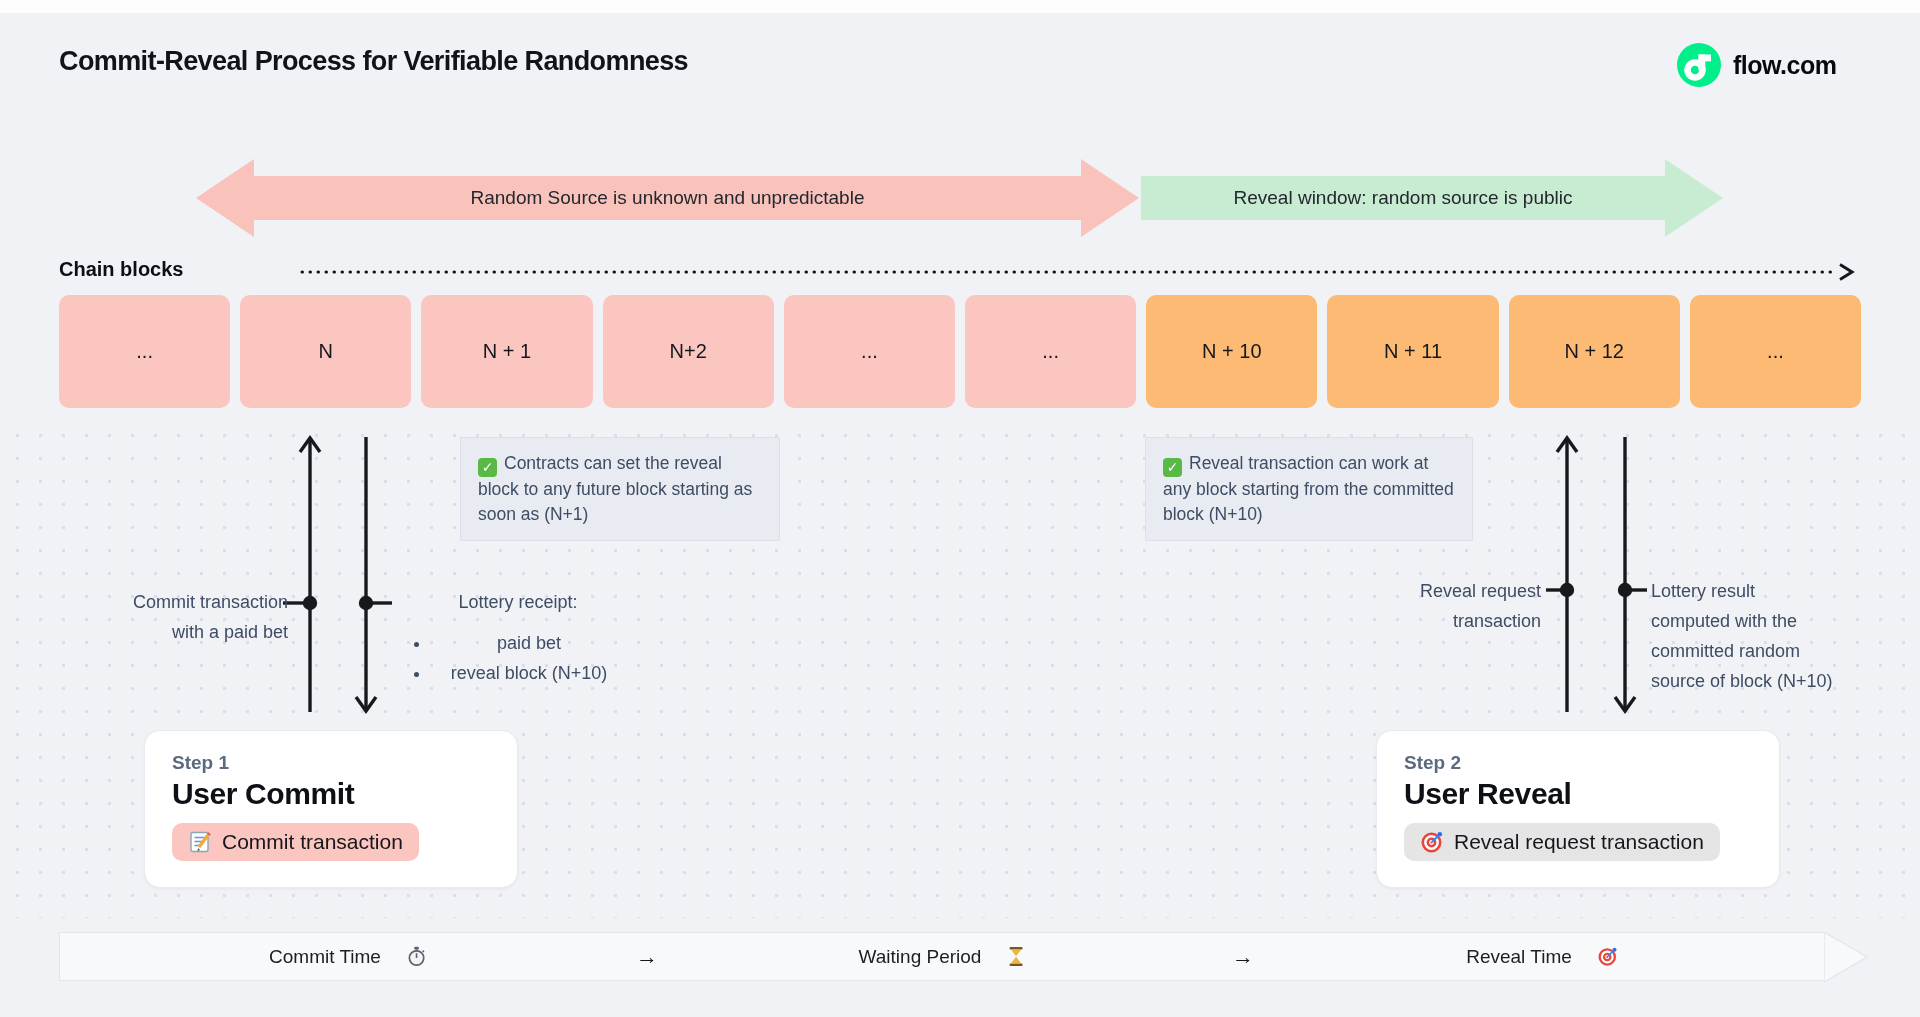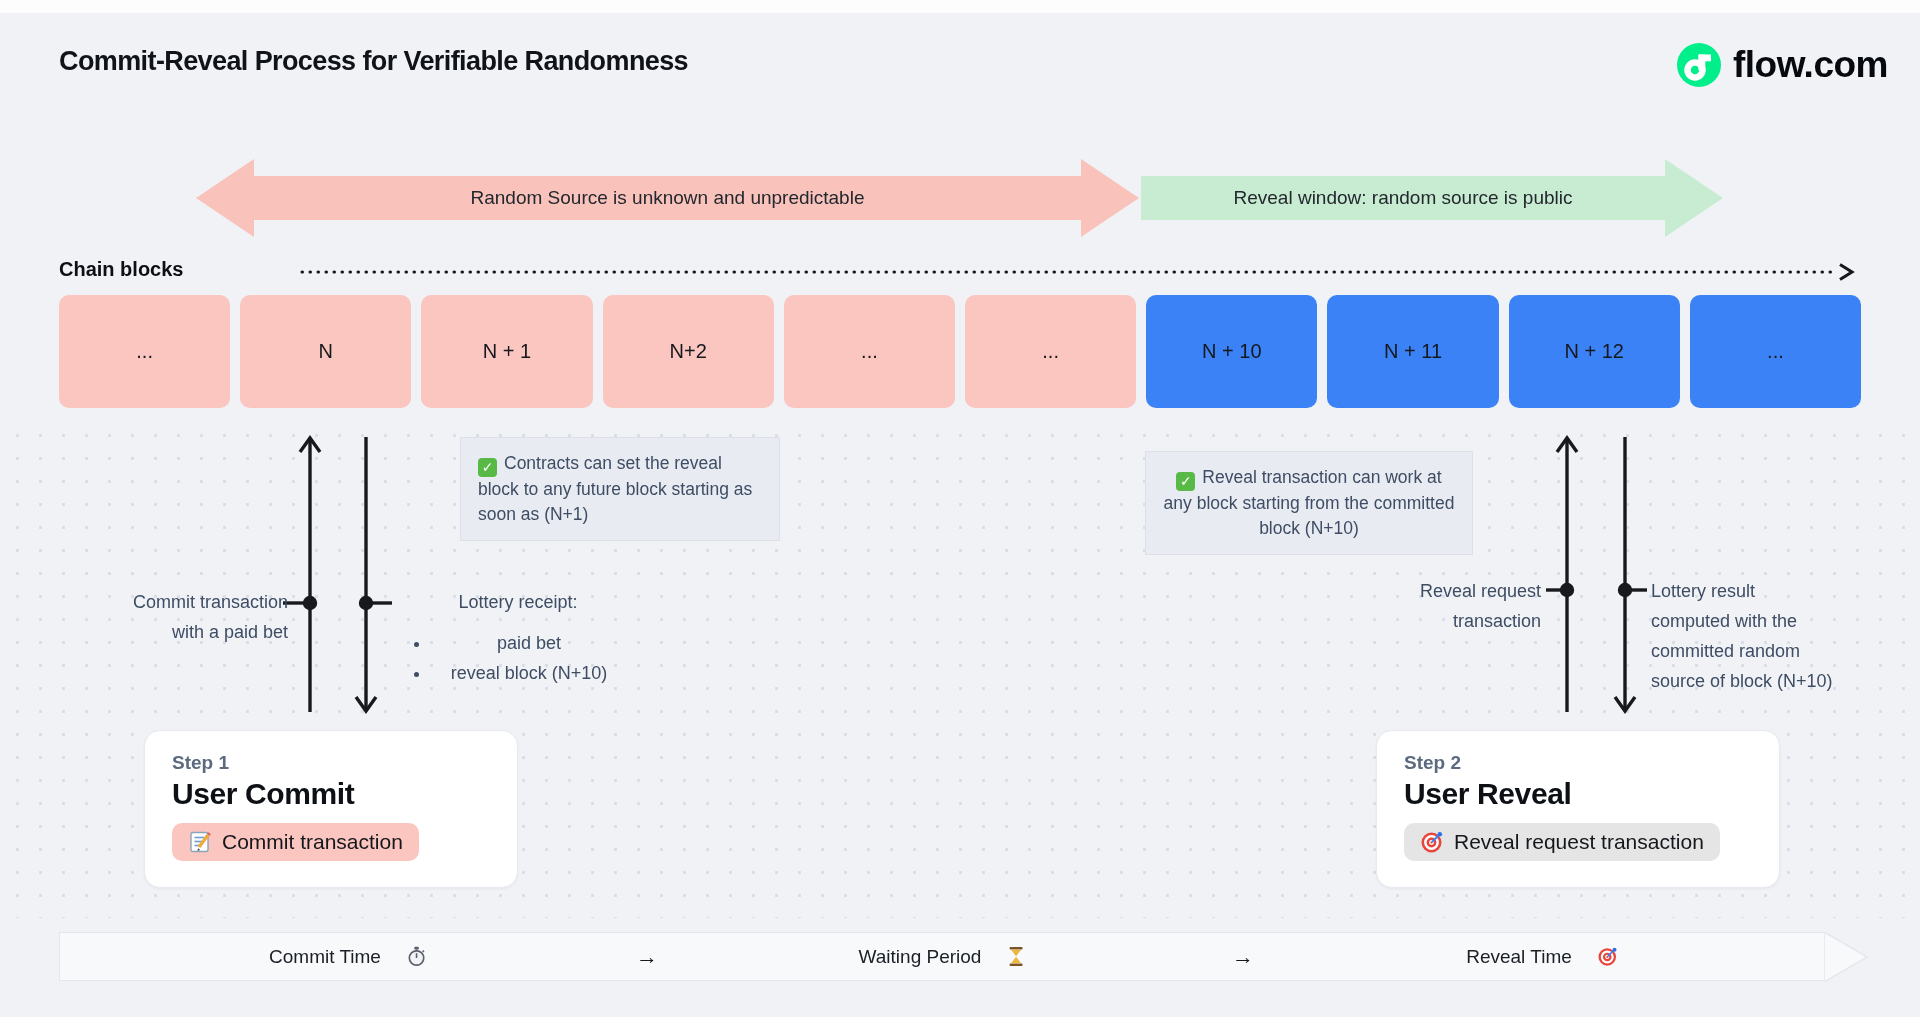--- a/index.html
+++ b/index.html
@@ -14,38 +14,38 @@
   #topstrip{left:0;top:0;width:1920px;height:13px;background:#fdfdfe;}
   
   #dotgrid{
     left:0;top:418px;width:1920px;height:500px;
     background-image:radial-gradient(#d9dee8 1.5px, transparent 1.7px);
     background-size:23px 23px;background-position:6px 6px;
   }
   
   #title{left:59px;top:46px;font-size:27px;font-weight:700;letter-spacing:-0.6px;color:#101319;}
   #brand{left:1677px;top:43px;display:flex;align-items:center;gap:12px;}
-  #brand .brand-text{font-size:37px;font-weight:700;color:#06090e;letter-spacing:-0.5px;}
+  #brand .brand-text{font-size:25px;font-weight:700;color:#06090e;letter-spacing:-0.5px;}
   
   .phase-label{display:flex;align-items:center;justify-content:center;text-align:center;
     font-size:19px;font-weight:500;color:#23272e;}
   #commit-phase-label{left:254px;top:159px;width:827px;height:78px;}
   #reveal-phase-label{left:1141px;top:159px;width:524px;height:78px;}
   
   #chain-label{left:59px;top:258px;font-size:20px;font-weight:700;color:#0c0f14;}
   #blocks{left:59px;top:295px;width:1802px;height:113px;display:flex;gap:10px;}
   .block{flex:1;border-radius:10px;display:flex;align-items:center;justify-content:center;
     font-size:20px;font-weight:500;color:#15181d;}
   .block.c{background:#fbc6c0;}
-  .block.r{background:#3b82f6;}
+  .block.r{background:#fdba74;}
   
   .note{background:#e9ebf2;border:1px solid #dde0e9;border-radius:0;
     padding:13px 17px;font-size:17.5px;line-height:1.45;color:#3e4d64;}
   #note-left{left:460px;top:437px;width:284px;}
-  #note-right{left:1145px;top:451px;width:292px;text-align:center;}
+  #note-right{left:1145px;top:437px;width:292px;}
   .check-chip{display:inline-flex;align-items:center;justify-content:center;
     width:19px;height:19px;border-radius:4px;background:#58b947;color:#fff;
     font-size:14px;font-weight:700;vertical-align:-3px;margin-right:7px;}
   
   .ann{font-size:18px;line-height:30px;color:#3e4d64;}
   #ann-commit-tx{left:60px;top:587px;width:228px;text-align:right;}
   #ann-lottery-receipt{left:398px;top:587px;width:240px;text-align:center;}
   #ann-lottery-receipt ul{margin:11px;padding-left:22px;}
   #ann-reveal-request{left:1330px;top:576px;width:211px;text-align:right;}
   #ann-lottery-result{left:1651px;top:576px;width:240px;}

